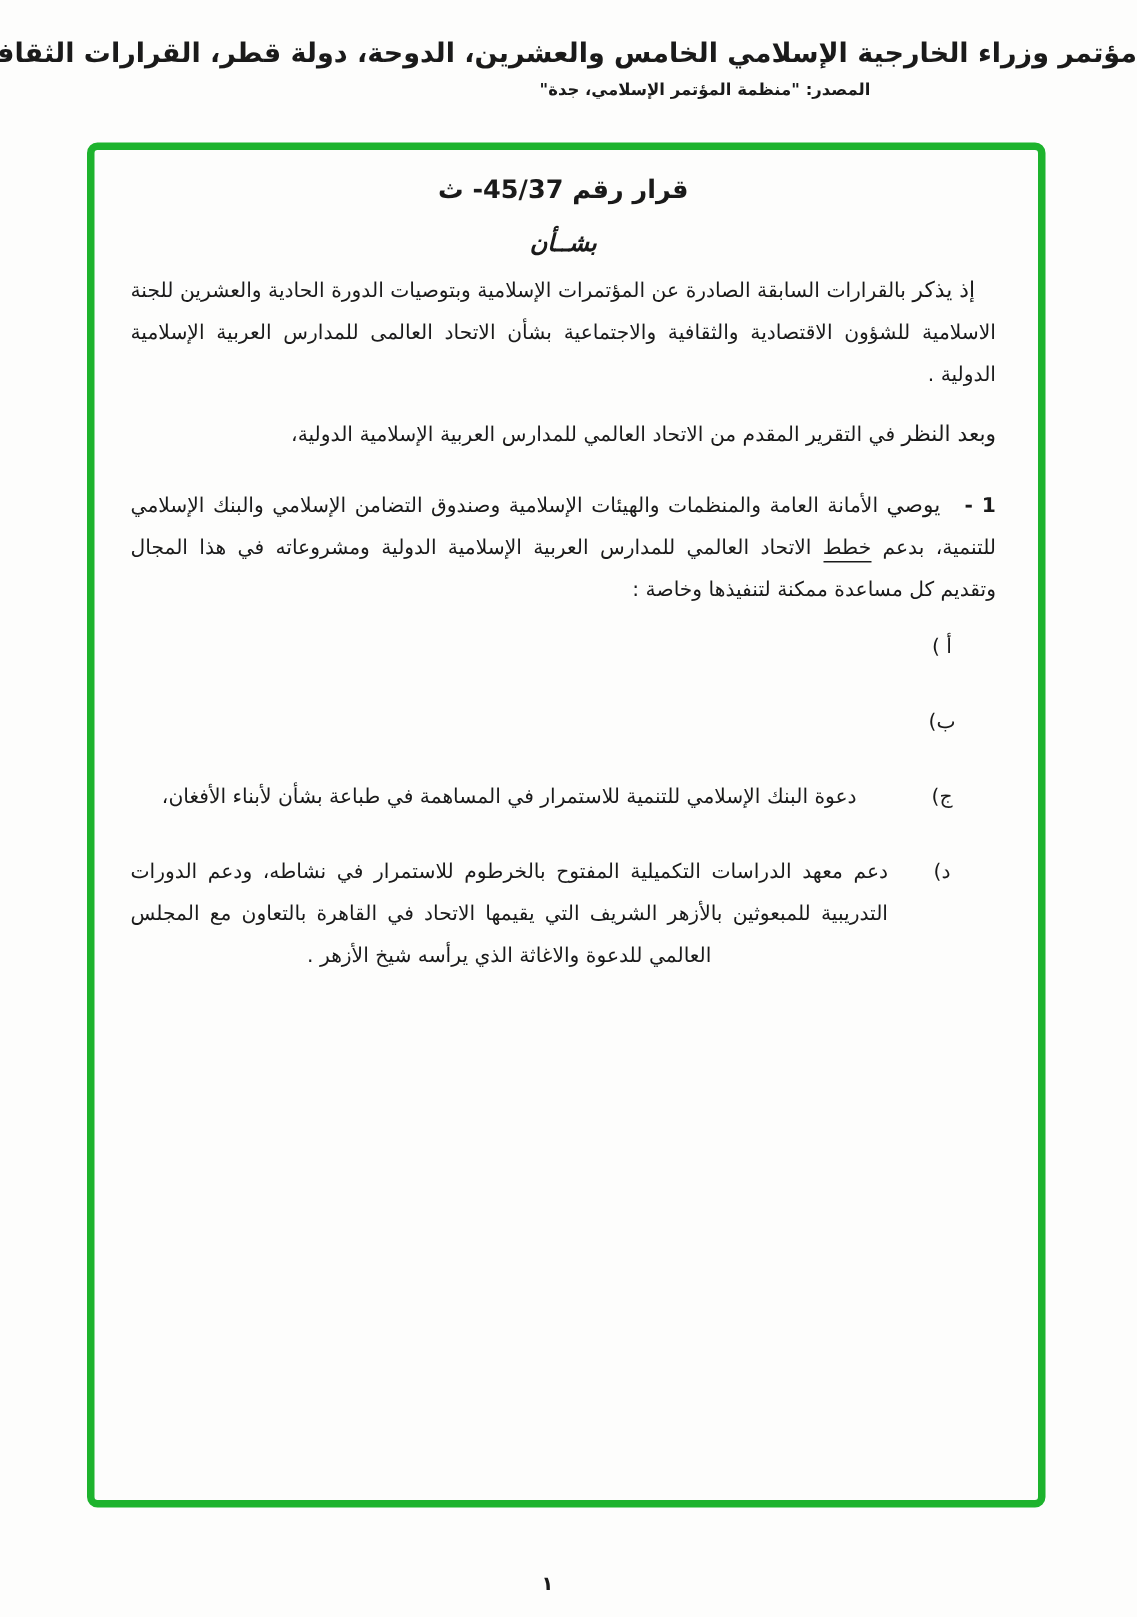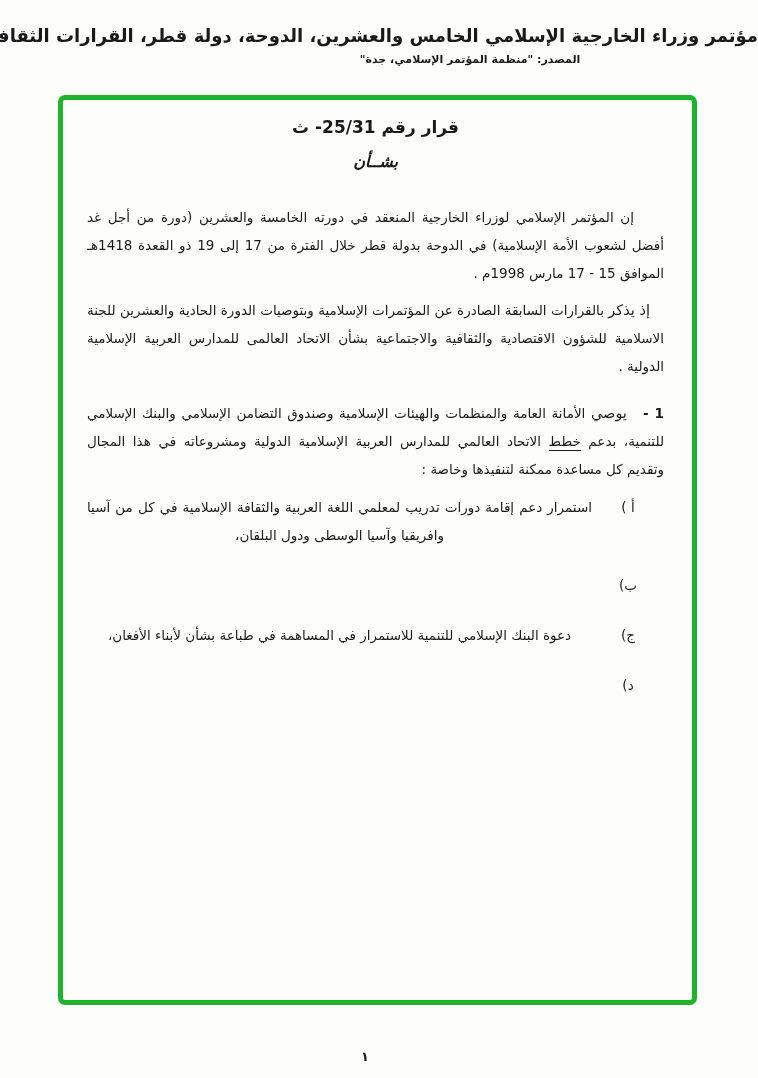--- a/index.html
+++ b/index.html
@@ -78,46 +78,46 @@
 <div class="page">
 
   <div class="doc-header">
     <div class="line1">مؤتمر وزراء الخارجية الإسلامي الخامس والعشرين، الدوحة، دولة قطر، القرارات الثقافية، القرار الرقم ٢٥/٣٧-ث</div>
     <div class="line2">المصدر:  "منظمة المؤتمر الإسلامي، جدة"</div>
   </div>
 
   <div class="green-box">
 
     <div class="title-block">
-      <div class="res-number">قرار رقم 25/31- ث</div>
+      <div class="res-number">قرار رقم 45/37- ث</div>
       <div class="regarding">بشــأن</div>
     </div>
 
-    <p class="para p1"><span class="lead"></span><span>إن المؤتمر الإسلامي لوزراء الخارجية المنعقد في دورته الخامسة والعشرين (دورة من أجل غد أفضل لشعوب الأمة الإسلامية) في الدوحة بدولة قطر خلال الفترة من 17 إلى 19 ذو القعدة 1418هـ الموافق 15 - 17 مارس 1998م .</span></p>
 
     <p class="para p2"><span class="lead">إذ يذكر</span><span> بالقرارات السابقة الصادرة عن المؤتمرات الإسلامية وبتوصيات الدورة الحادية والعشرين للجنة الاسلامية للشؤون الاقتصادية والثقافية والاجتماعية بشأن الاتحاد العالمى للمدارس العربية الإسلامية الدولية .</span></p>
 
+    <p class="para p3"><span class="lead">وبعد النظر</span><span> في التقرير المقدم من الاتحاد العالمي للمدارس العربية الإسلامية الدولية،</span></p>
 
     <p class="para num-item"><span class="num-marker">1 -</span><span class="lead">يوصي</span><span> الأمانة العامة والمنظمات والهيئات الإسلامية وصندوق التضامن الإسلامي والبنك الإسلامي للتنمية، بدعم </span><span class="underlined">خطط</span><span> الاتحاد العالمي للمدارس العربية الإسلامية الدولية ومشروعاته في هذا المجال وتقديم كل مساعدة ممكنة لتنفيذها وخاصة :</span></p>
 
     <div class="sub-item first">
       <span class="sub-marker">أ )</span>
-      <div class="sub-text">استمرار دعم إقامة دورات تدريب لمعلمي اللغة العربية والثقافة الإسلامية في كل من آسيا وافريقيا وآسيا الوسطى ودول البلقان،</div>
     </div>
 
     <div class="sub-item">
       <span class="sub-marker">ب)</span>
     </div>
 
     <div class="sub-item">
       <span class="sub-marker">ج)</span>
       <div class="sub-text">دعوة البنك الإسلامي للتنمية للاستمرار في المساهمة في طباعة بشأن لأبناء الأفغان،</div>
     </div>
 
     <div class="sub-item">
       <span class="sub-marker">د)</span>
+      <div class="sub-text">دعم معهد الدراسات التكميلية المفتوح بالخرطوم للاستمرار في نشاطه، ودعم الدورات التدريبية للمبعوثين بالأزهر الشريف التي يقيمها الاتحاد في القاهرة بالتعاون مع المجلس العالمي للدعوة والاغاثة الذي يرأسه شيخ الأزهر .</div>
     </div>
 
   </div>
 
   <div class="page-num">١</div>
 
 </div>
 
 </body></html>

